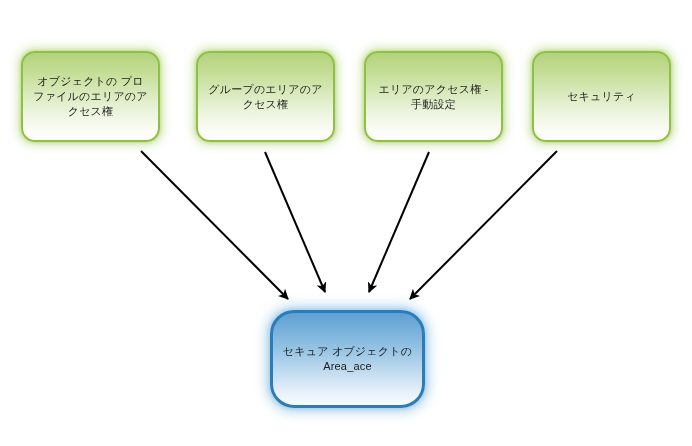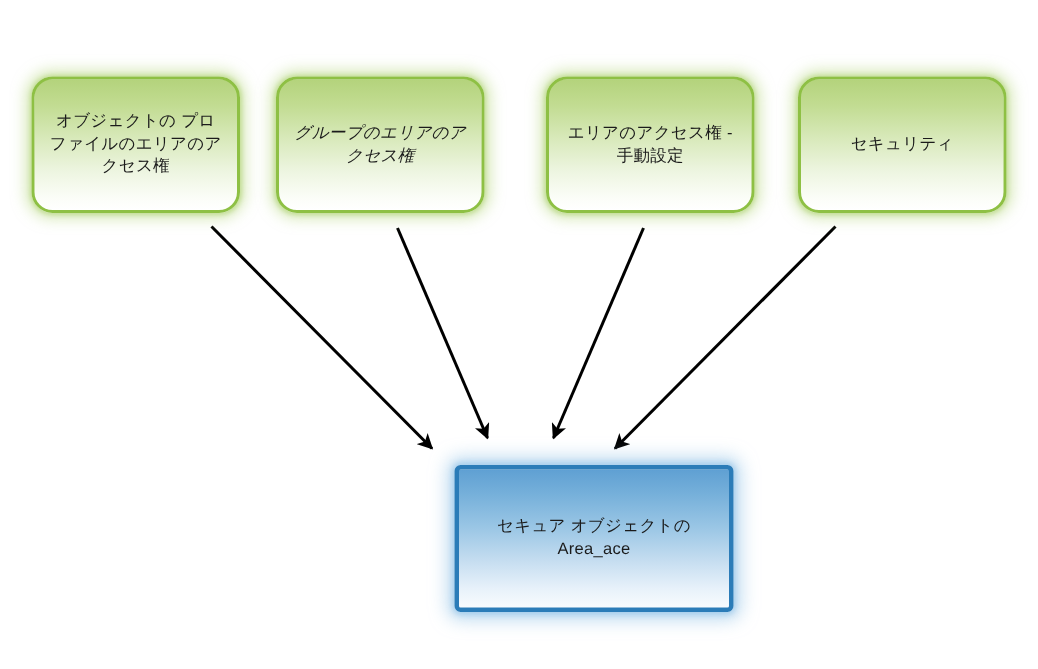--- a/index.html
+++ b/index.html
@@ -59,45 +59,44 @@
                 #d8e9ba 45%,
                 #edf5e0 70%,
                 #fbfdf7 90%,
                 #ffffff 100%);
     box-shadow:
       0 0 9px 4px rgba(186, 216, 133, 0.55),
       0 0 3px 1px rgba(186, 216, 133, 0.75);
   }
 
   .node-blue {
-    width: 186px;
+    width: 155px;
     height: 98px;
     border: 3px solid #2b7cb8;
-    border-radius: 4px;
+    border-radius: 24px;
     background: linear-gradient(to bottom,
                 #5fa0d3 0%,
                 #76b0da 18%,
                 #9ac6e5 42%,
                 #c5ddf0 66%,
                 #e7f1fa 86%,
                 #f8fbfe 100%);
     box-shadow:
       0 0 11px 5px rgba(150, 197, 232, 0.6),
       0 0 4px 1px rgba(150, 197, 232, 0.8);
-    margin-left: 33px;
   }
 
   .node-label {
     display: block;
     white-space: pre-line;
   }
 
   
   #box-security-profile-area-access { left: 21px;  top: 51px; }
-  #box-group-area-access            { left: 184px; top: 51px; font-style: italic; }
+  #box-group-area-access            { left: 196px; top: 51px; }
   #box-area-access-manual           { left: 364px; top: 51px; }
   #box-default-value                { left: 532px; top: 51px; }
   #box-secure-object-area-ace       { left: 270px; top: 310px; }
 </style>
 </head>
 <body>
 
 <div id="canvas">
 
   <svg id="arrows" viewBox="0 0 692 446" width="692" height="446" xmlns="http://www.w3.org/2000/svg">

